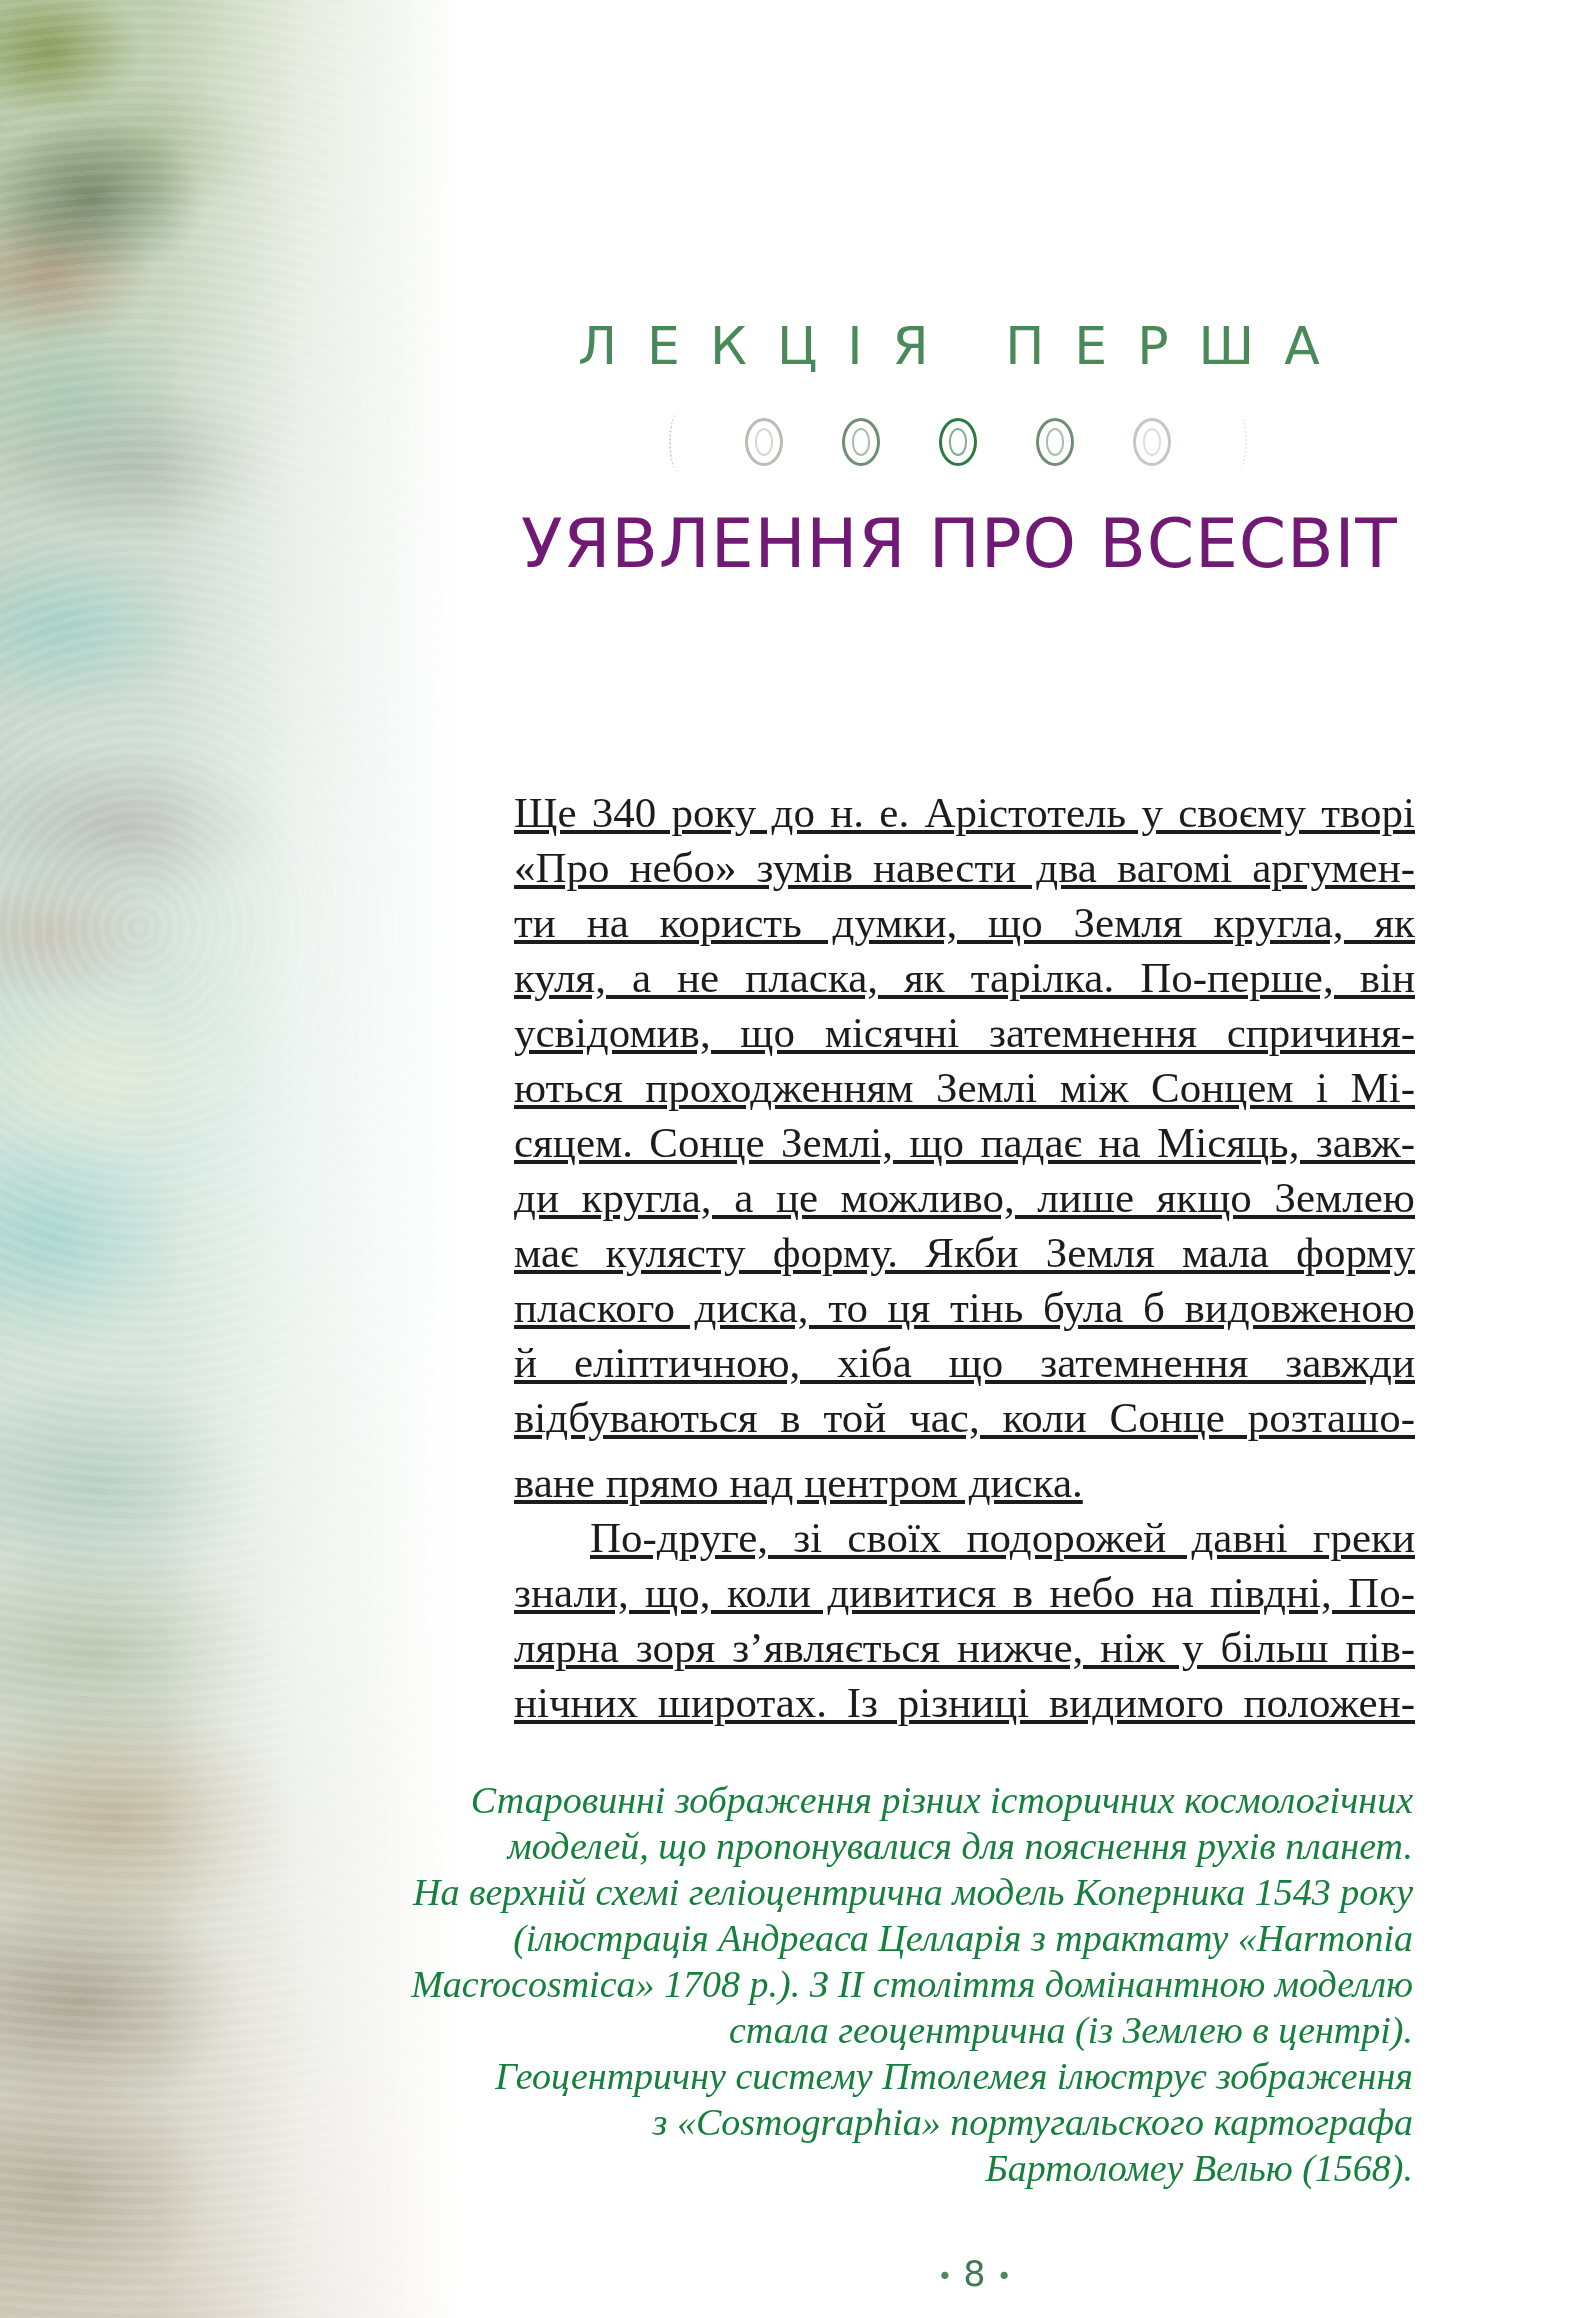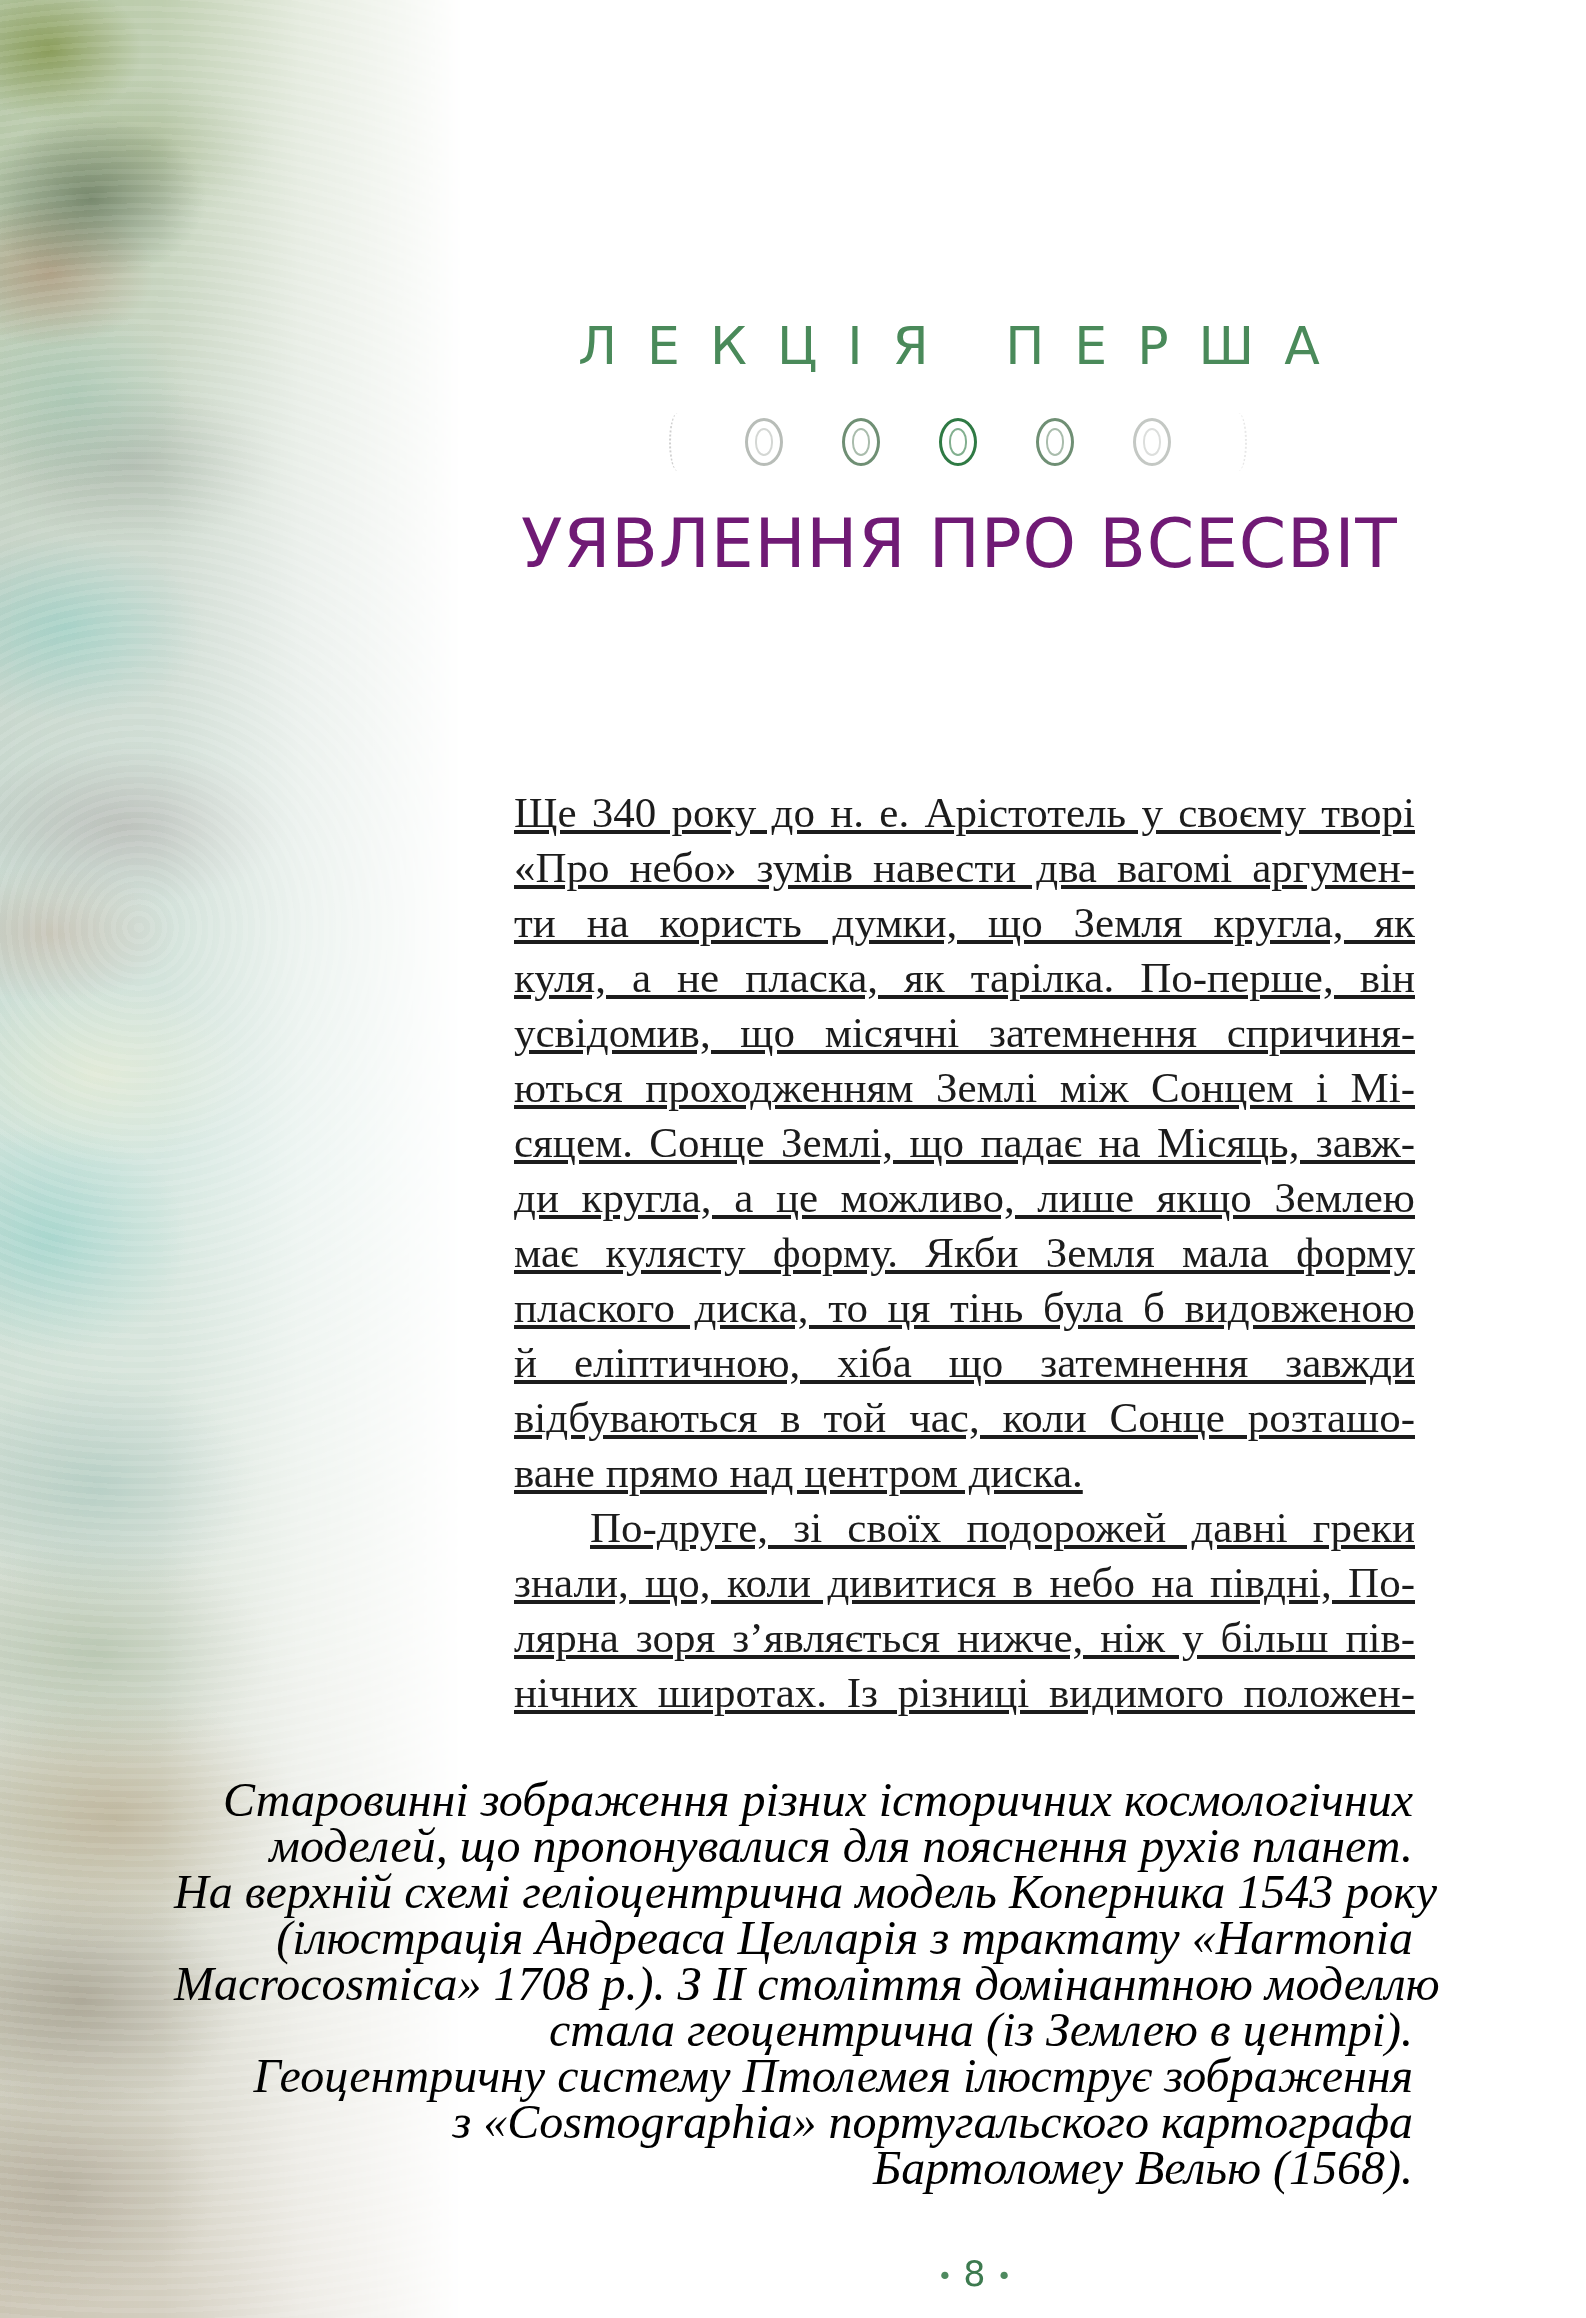--- a/index.html
+++ b/index.html
@@ -129,36 +129,37 @@
     }
     .body-text p .line {
       display: block;
       text-align: justify;
       text-align-last: justify;
       white-space: nowrap;
       overflow: visible;
     }
     .body-text p .line.last {
       text-align-last: left;
+      margin-top: 10px;
     }
     .body-text p .line.indent {
       text-indent: 76px;
     }
 
     .caption {
       position: absolute;
       right: 174px;
       top: 1777px;
       width: 1239px;
       margin: 0;
       font-family: "Liberation Serif", serif;
       font-style: italic;
-      font-size: 48px;
+      font-size: 38px;
       line-height: 46px;
-      color: #000000;
+      color: #15803d;
       text-align: right;
     }
     .caption .cline {
       display: block;
       white-space: nowrap;
     }
 
     .page-number {
       position: absolute;
       left: 925px;

